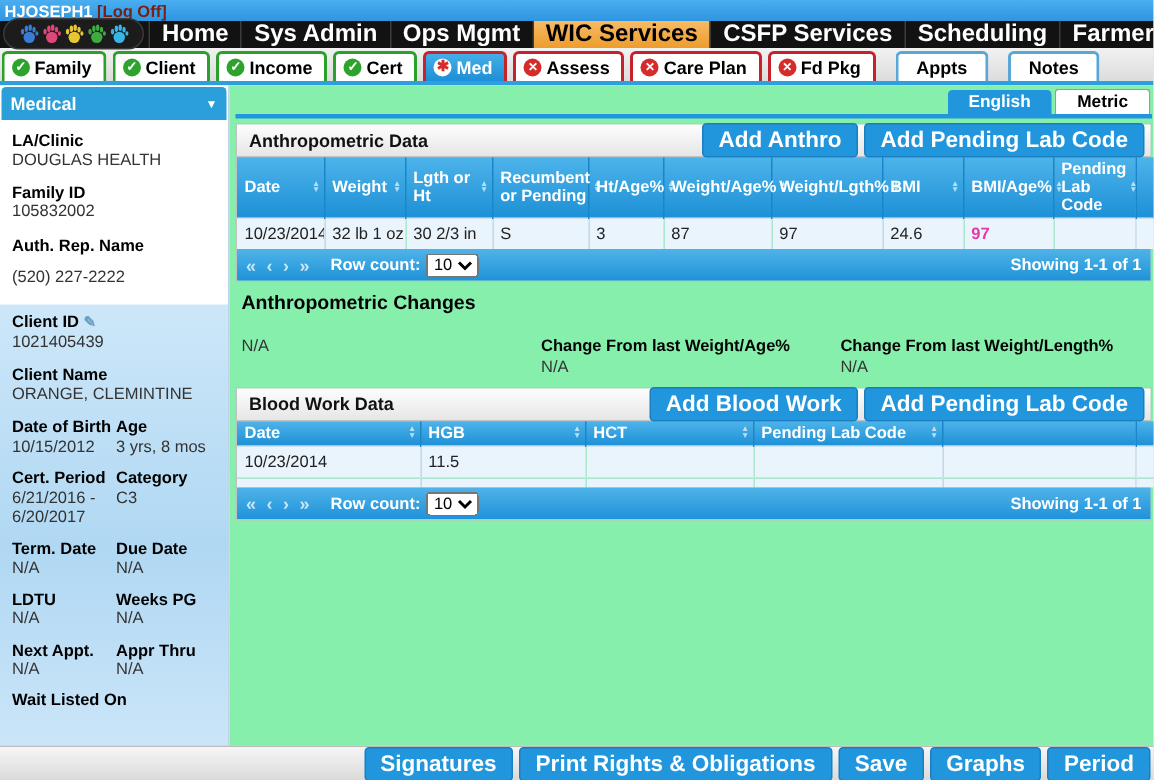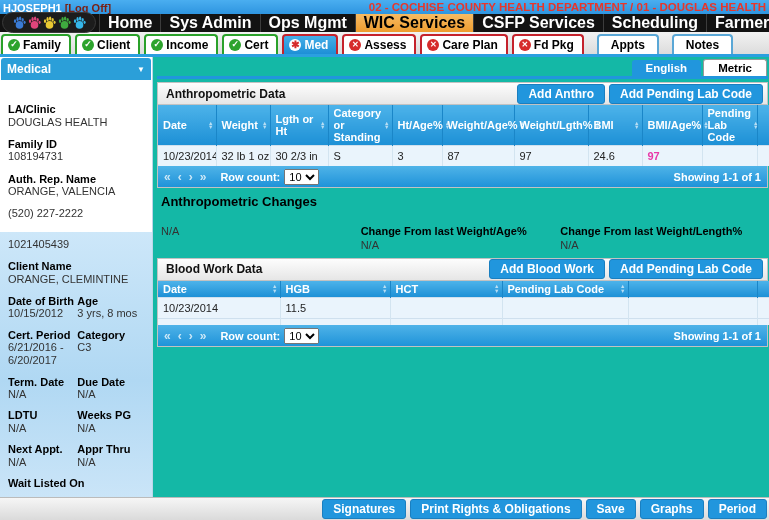--- a/index.html
+++ b/index.html
@@ -41,48 +41,48 @@
   .tico.star { background:#fff; color:#d62b2b; font-size:10px; }
 
   
   .content { flex:1 1 auto; display:flex; min-height:0; background:#e9eef3; }
 
   
   .sidebar { width:153px; flex:0 0 auto; background:#fff; border-right:1px solid #bcd6e8;
     display:flex; flex-direction:column; overflow:hidden; font-size:11px; }
   .side-head { background:#2b9fd9; color:#fff; font-weight:bold; font-size:12px;
     padding:4px 6px; display:flex; justify-content:space-between; align-items:center;
-    border-radius:3px 3px 0 0; margin:1px 1px 16px 1px; cursor:pointer; }
+    border-radius:3px 3px 0 0; margin:1px 1px 1px 1px; cursor:pointer; }
   .side-head .caret { font-size:8px; }
   .side-info { padding:7px 8px 2px 8px; }
   .fgroup { margin-bottom:9px; }
   .fgroup .lbl { font-weight:bold; color:#000; line-height:1.15; }
   .fgroup .val { color:#333; line-height:1.2; }
   .client-box { background:linear-gradient(180deg,#cde7f9,#b0d8f3 55%,#cbe5f8);
     padding:6px 8px 2px 8px; flex:1 1 auto; }
   .pair { display:flex; }
   .pair .fgroup { width:50%; margin-bottom:8px; }
   .pair .fgroup:first-child { width:52%; }
   .pencil { color:#6a9fc0; font-size:10px; }
 
   
-  .main { flex:1 1 auto; background:#14b8a6; display:flex; flex-direction:column;
+  .main { flex:1 1 auto; background:#86efac; display:flex; flex-direction:column;
     padding:0 1px 0 4px; min-width:0; }
   .toggle-row { height:22px; border-bottom:3px solid #2196dd; display:flex;
     justify-content:flex-end; align-items:flex-end; gap:2px; padding-right:1px; }
   .toggle-btn { font-weight:bold; font-size:11.5px; padding:2px 14px; border-radius:3px 3px 0 0;
     cursor:pointer; }
   .toggle-btn.on { background:#2196dd; color:#fff; }
   .toggle-btn.off { background:#fff; color:#000; border:1px solid #999; border-bottom:none; }
 
   .panel { border:1px solid #c2c2c2; margin-top:3px; }
   .panel-head { background:linear-gradient(180deg,#fdfdfd,#e6e6e6); border-bottom:1px solid #c2c2c2;
     display:flex; align-items:center; padding:2px 4px 2px 8px; height:22px; }
   .panel-title { font-weight:bold; font-size:12px; color:#111; flex:1; }
-  .blue-btn { background:#2196dd; color:#fff; font-weight:bold; font-size:12px; border:1px solid #1a7fc0;
+  .blue-btn { background:#2196dd; color:#fff; font-weight:bold; font-size:15px; border:1px solid #1a7fc0;
     border-radius:3px; padding:2px 10px; margin-left:4px; cursor:pointer; white-space:nowrap; }
 
   table { border-collapse:collapse; table-layout:fixed; width:100%; }
   th { background:linear-gradient(180deg,#4db3ea,#1d90d6); color:#fff; font-size:11px; text-align:left;
     vertical-align:middle; padding:2px 2px 2px 5px; border-right:1px solid #1a86c8; font-weight:bold;
     cursor:pointer; }
   .th-inner { display:flex; align-items:center; justify-content:space-between; }
   .sort { display:inline-flex; flex-direction:column; line-height:4.5px; font-size:5.5px;
     color:rgba(255,255,255,.65); margin-left:2px; }
   td { font-size:11px; color:#222; background:#eaf4fc; padding:4px 2px 4px 5px;
@@ -118,21 +118,20 @@
 </style>
 </head>
 <body>
 
 <div class="page">
 
   <div class="titlebar">
     <div>
       <span class="user">HJOSEPH1</span><span class="logoff">[Log Off]</span>
     </div>
-    <span class="location">02 - COCHISE COUNTY HEALTH DEPARTMENT / 01 - DOUGLAS HEALTH</span>
   </div>
 
   <div class="menubar">
     <div class="logo">
       <svg class="hand" viewBox="0 0 20 22">
           <g fill="#3a7bd5">
             <ellipse cx="10" cy="14" rx="6" ry="6"></ellipse>
             <ellipse cx="3" cy="8" rx="1.8" ry="3"></ellipse>
             <ellipse cx="7" cy="5" rx="1.8" ry="3.4"></ellipse>
             <ellipse cx="11" cy="4" rx="1.8" ry="3.4"></ellipse>
@@ -242,32 +241,32 @@
         <span>Medical</span>
         <span class="caret">▼</span>
       </div>
       <div class="side-info">
         <div class="fgroup">
             <div class="lbl">LA/Clinic</div>
             <div class="val">DOUGLAS HEALTH</div>
           </div>
         <div class="fgroup">
             <div class="lbl">Family ID</div>
-            <div class="val">108194731</div>
+            <div class="val">105832002</div>
           </div>
         <div class="fgroup">
             <div class="lbl">Auth. Rep. Name</div>
-            <div class="val">ORANGE, VALENCIA</div>
           </div>
         <div class="fgroup">
             <div class="val">(520) 227-2222</div>
           </div>
       </div>
       <div class="client-box">
         <div class="fgroup">
+          <div class="lbl"><span>Client ID</span> <span class="pencil">✎</span></div>
           <div class="val">1021405439</div>
         </div>
         <div class="fgroup">
             <div class="lbl">Client Name</div>
             <div class="val">ORANGE, CLEMINTINE</div>
           </div>
         <div class="pair">
           <div class="fgroup">
               <div class="lbl">Date of Birth</div>
               <div class="val">10/15/2012</div>
@@ -375,21 +374,21 @@
                   <div class="th-inner">
                     <span>Lgth or Ht</span>
                     <span class="sort">
                       <span>▲</span>
                       <span>▼</span>
                     </span>
                   </div>
                 </th>
             <th>
                   <div class="th-inner">
-                    <span>Category or Standing</span>
+                    <span>Recumbent or Pending</span>
                     <span class="sort">
                       <span>▲</span>
                       <span>▼</span>
                     </span>
                   </div>
                 </th>
             <th>
                   <div class="th-inner">
                     <span>Ht/Age%</span>
                     <span class="sort">

